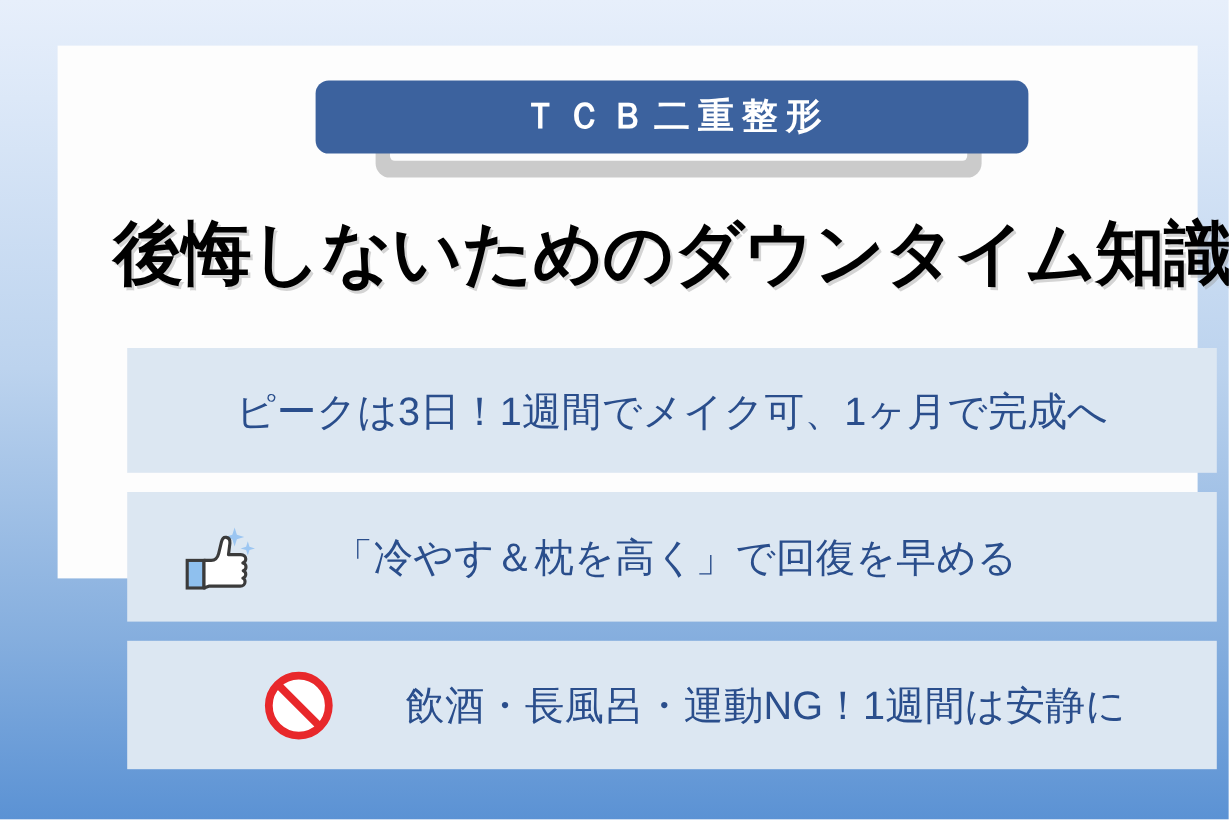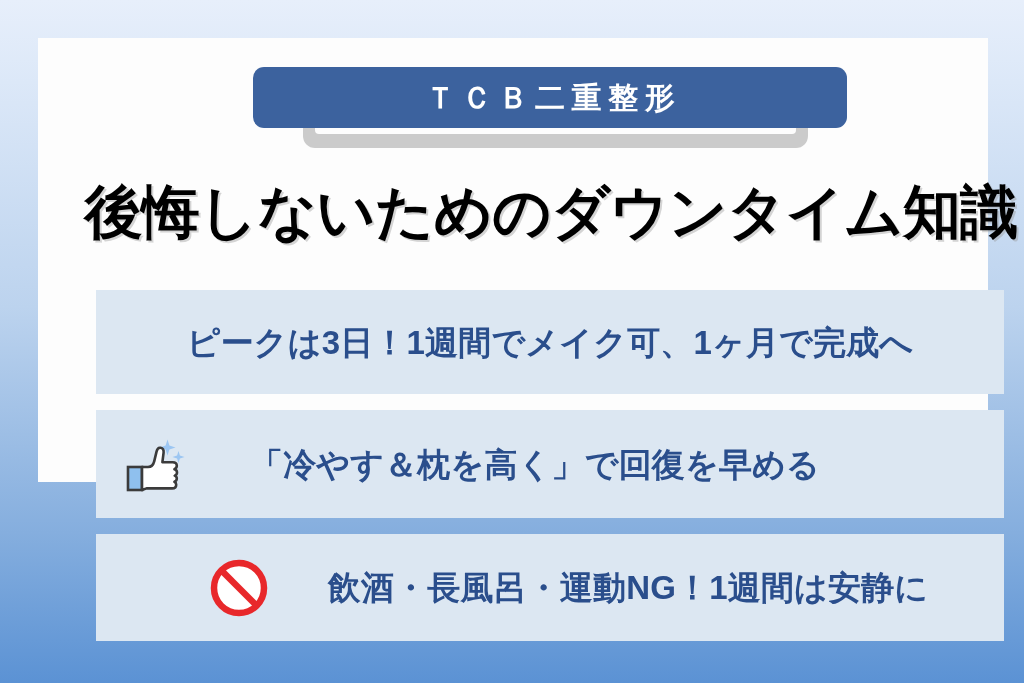--- a/index.html
+++ b/index.html
@@ -19,21 +19,21 @@
     position: relative;
     width: 1024px;
     height: 683px;
     background: linear-gradient(to bottom, #E7EFFB 0%, #DCE8F8 12%, #BCD3EE 45%, #85AEDE 78%, #5B92D4 100%);
     box-sizing: border-box;
   }
 
   
   .card {
     position: absolute;
-    left: 38px;
+    left: 48px;
     top: 38px;
     width: 950px;
     height: 444px;
     background: #FDFDFD;
     box-sizing: border-box;
   }
 
   
   .banner-wrap {
     position: absolute;
@@ -107,27 +107,27 @@
   .band {
     position: absolute;
     left: 58px;
     width: 908px;
     background: #DCE7F2;
     display: flex;
     align-items: center;
     box-sizing: border-box;
   }
   .band-1 { top: 252px; height: 104px; justify-content: center; }
-  .band-2 { top: 372px; height: 108px; justify-content: flex-start; padding-left: 22px; }
+  .band-2 { top: 372px; height: 108px; justify-content: flex-start; padding-left: 40px; }
   .band-3 { top: 496px; height: 107px; justify-content: center; padding-left: 30px; }
 
   .band-text {
     color: #2A4E8C;
     font-size: 33px;
-    font-weight: bold;
+    font-weight: normal;
     white-space: nowrap;
     line-height: 1;
     letter-spacing: 0.005em;
   }
   .band-2 .band-text { margin-left: 58px; }
   .band-3 .band-text { margin-left: 52px; }
 
   .band-icon {
     flex: 0 0 auto;
     width: 74px;

